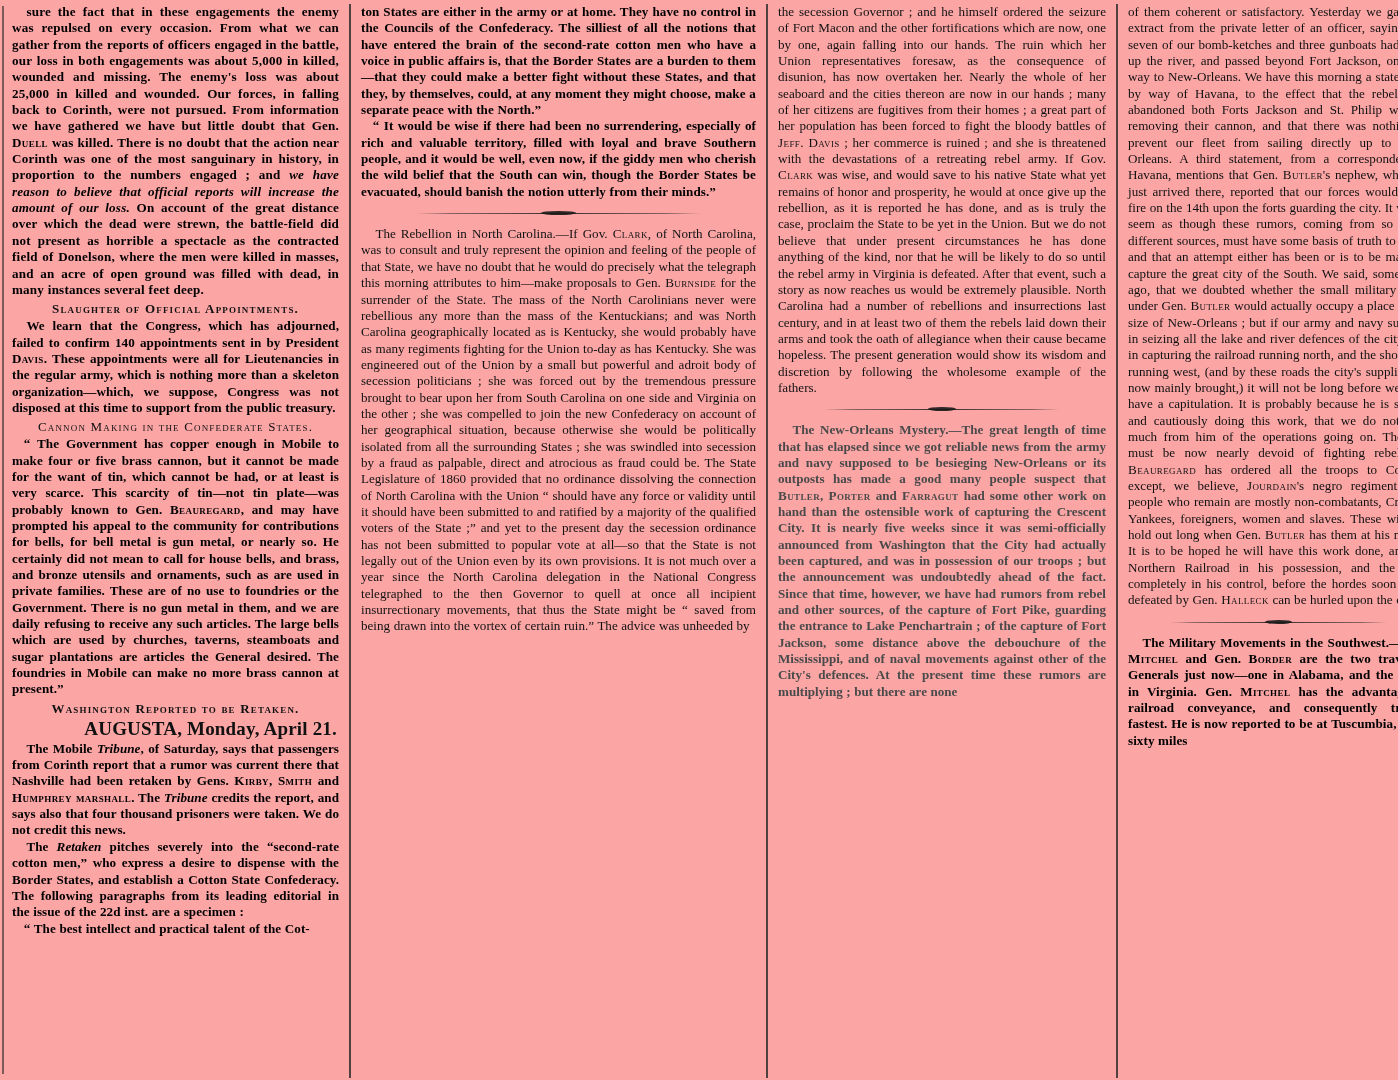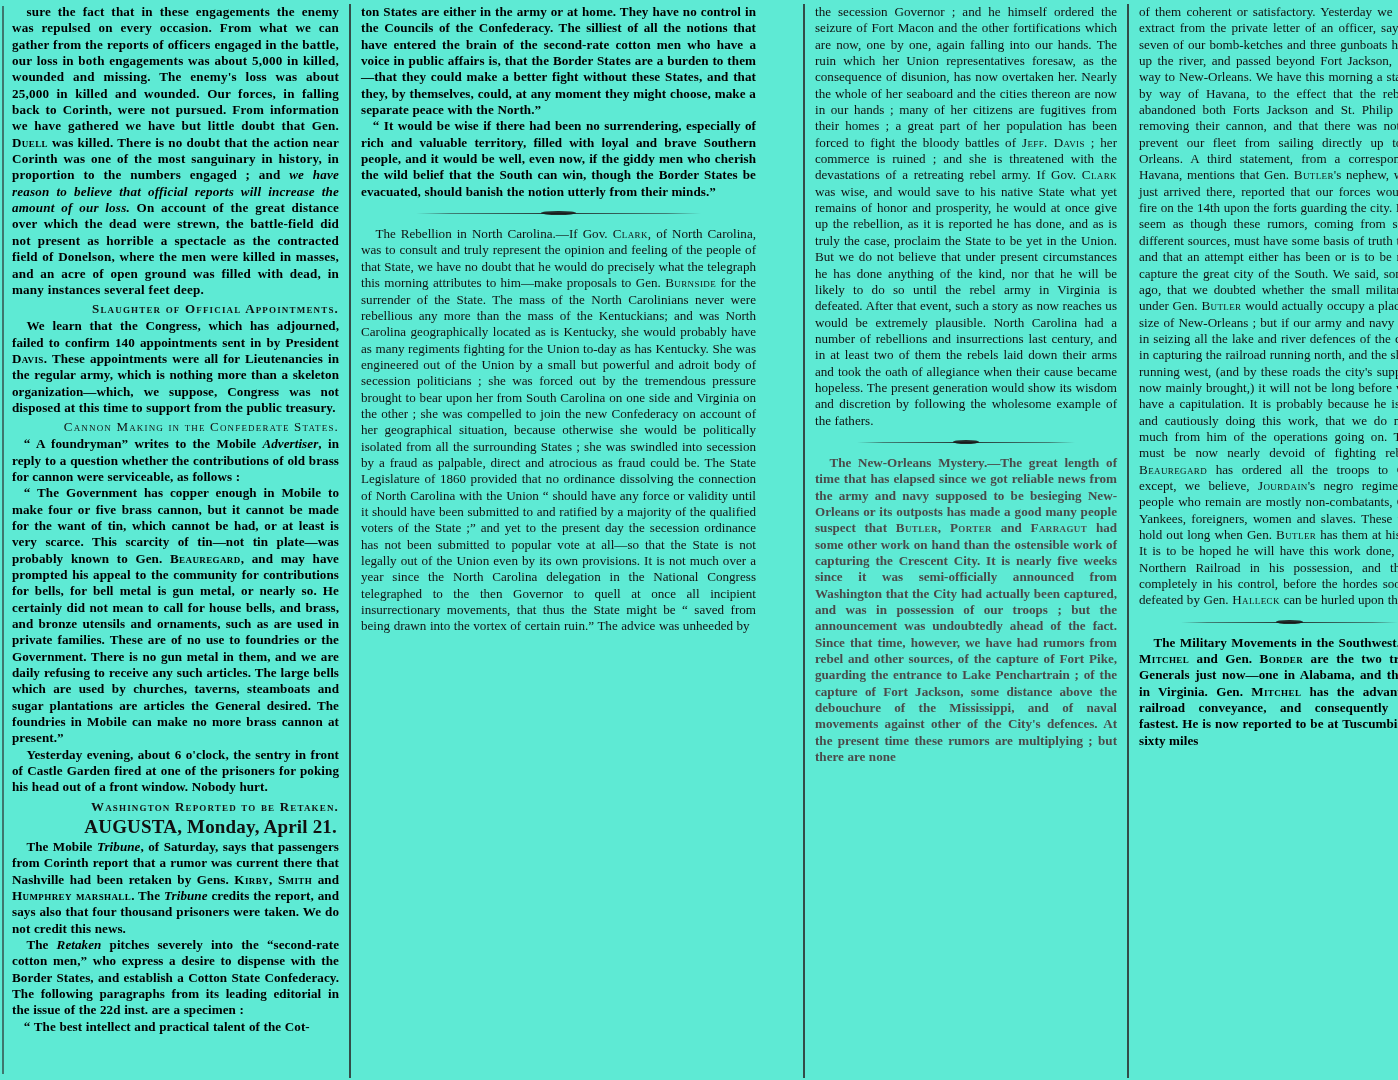--- a/index.html
+++ b/index.html
@@ -7,32 +7,32 @@
   body {
     width:1398px; height:1080px;
     font-family:"Liberation Serif", serif;
     color:#0d0d0d;
     overflow:hidden;
     position:relative;
   }
   .page {
     width:1398px; height:1080px;
     display:flex;
-    background:#5eead4;
+    background:#fca5a5;
     position:relative;
   }
   .col {
     position:relative;
     padding:4px 10px 0 12px;
     overflow:hidden;
     flex:0 0 auto;
   }
   .col1 { width:349px; }
   .col2 { width:417px; }
-  .col3 { width:324px;margin-left:37px; }
+  .col3 { width:350px; }
   .col4 { width:323px; }
   .col + .col::before {
     content:"";
     position:absolute;
     left:0px; top:4px; bottom:2px;
     width:2px;
     background:#2a2a2a;
     opacity:.82;
   }
   .col1::before {
@@ -58,21 +58,21 @@
 
   
   .heavy p { font-weight:700; letter-spacing:.005em; color:#000; }
   .heavier p { font-weight:700; color:#000; letter-spacing:.015em; }
   .mid p { font-weight:400; color:#111; }
   .faint p { font-weight:700; color:#4a4a4a; }
 
   h2.hd {
     font-size:13px;
     font-weight:400;
-    text-align:right;
+    text-align:center;
     font-variant:small-caps;
     letter-spacing:.09em;
     margin:3px 0 1px;
     color:#111;
     font-family:Liberation Serif, serif;
   }
   h2.hd.bold { font-weight:700; }
   .dateline {
     font-size:19px;
     text-align:right;
@@ -119,27 +119,23 @@
       <p>sure the fact that in these engagements the enemy was repulsed on every occasion. From what we can gather from the reports of officers engaged in the battle, our loss in both engagements was about 5,000 in killed, wounded and missing. The enemy's loss was about 25,000 in killed and wounded. Our forces, in falling back to Corinth, were not pursued. From information we have gathered we have but little doubt that Gen. <span class="sc">Duell</span> was killed. There is no doubt that the action near Corinth was one of the most sanguinary in history, in proportion to the numbers engaged ; and <span class="it">we have reason to believe that official reports will increase the amount of our loss.</span> On account of the great distance over which the dead were strewn, the battle-field did not present as horrible a spectacle as the contracted field of Donelson, where the men were killed in masses, and an acre of open ground was filled with dead, in many instances several feet deep.</p>
     </div>
 
     <h2 class="hd bold">Slaughter of Official Appointments.</h2>
     <div class="heavy">
       <p>We learn that the Congress, which has adjourned, failed to confirm 140 appointments sent in by President <span class="sc">Davis</span>. These appointments were all for Lieutenancies in the regular army, which is nothing more than a skeleton organization—which, we suppose, Congress was not disposed at this time to support from the public treasury.</p>
     </div>
 
     <h2 class="hd">Cannon Making in the Confederate States.</h2>
     <div class="heavy">
-      <p class="quote">“ A foundryman” writes to the Mobile <span class="it">Advertiser</span>, in reply to a question whether the contributions of old brass for cannon were serviceable, as follows :</p>
       <p class="quote">“ The Government has copper enough in Mobile to make four or five brass cannon, but it cannot be made for the want of tin, which cannot be had, or at least is very scarce. This scarcity of tin—not tin plate—was probably known to Gen. <span class="sc">Beauregard</span>, and may have prompted his appeal to the community for contributions for bells, for bell metal is gun metal, or nearly so. He certainly did not mean to call for house bells, and brass, and bronze utensils and ornaments, such as are used in private families. These are of no use to foundries or the Government. There is no gun metal in them, and we are daily refusing to receive any such articles. The large bells which are used by churches, taverns, steamboats and sugar plantations are articles the General desired. The foundries in Mobile can make no more brass cannon at present.”</p>
     </div>
 
-    <div class="heavy">
-      <p>Yesterday evening, about 6 o'clock, the sentry in front of Castle Garden fired at one of the prisoners for poking his head out of a front window. Nobody hurt.</p>
-    </div>
 
     <h2 class="hd bold">Washington Reported to be Retaken.</h2>
     <div class="dateline">AUGUSTA, Monday, April 21.</div>
     <div class="heavy">
       <p>The Mobile <span class="it">Tribune</span>, of Saturday, says that passengers from Corinth report that a rumor was current there that Nashville had been retaken by Gens. <span class="sc">Kirby</span>, <span class="sc">Smith</span> and <span class="sc">Humphrey marshall</span>. The <span class="it">Tribune</span> credits the report, and says also that four thousand prisoners were taken. We do not credit this news.</p>
       <p>The <span class="it">Retaken</span> pitches severely into the “second-rate cotton men,” who express a desire to dispense with the Border States, and establish a Cotton State Confederacy. The following paragraphs from its leading editorial in the issue of the 22d inst. are a specimen :</p>
       <p class="quote">“ The best intellect and practical talent of the Cot-</p>
     </div>
 
   </div>

